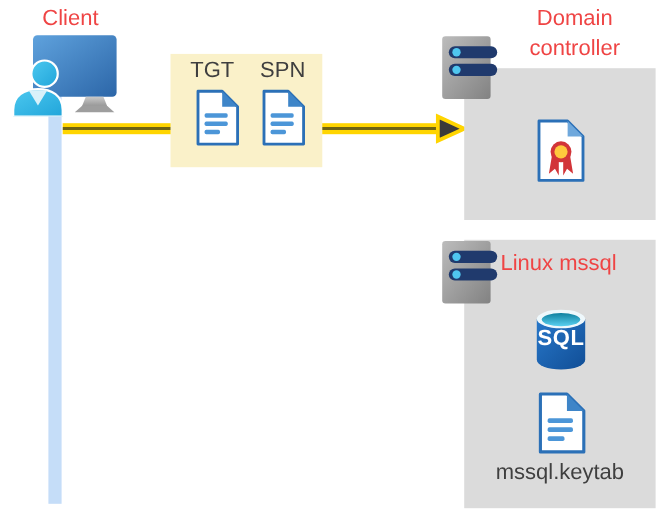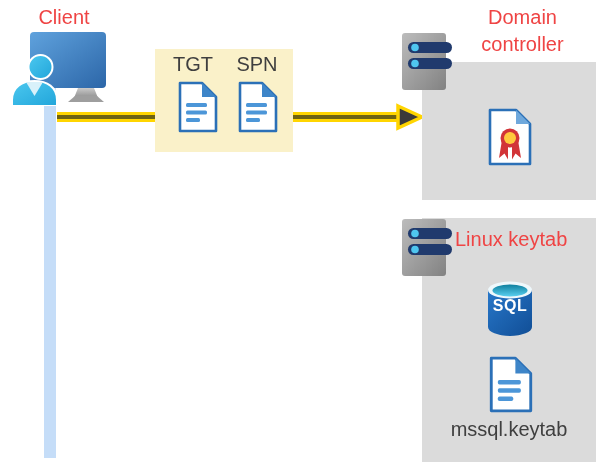--- a/index.html
+++ b/index.html
@@ -7,21 +7,21 @@
          font-family:"Liberation Sans",sans-serif;}
   .abs{position:absolute;}
   .title{font-weight:normal;color:#ef4444;font-size:20px;line-height:26px;}
   .sublabel{color:#3f3f3f;font-size:20px;}
   .center{text-align:center;}
   .panel{background:#dbdbdb;}
   .ticket-box{background:#faf1c9;}
   .vline{background:#c5ddf8;}
   .arrow-band{background:linear-gradient(to bottom,#ffd500 0 34%,#6e6312 34% 66%,#ffd500 66% 100%);}
   .sql-text{position:absolute;left:0;right:0;top:17px;text-align:center;color:#fff;
-            font-weight:bold;font-size:16px;letter-spacing:.5px;}
+            font-weight:bold;font-size:20px;letter-spacing:.5px;}
   .keytab{font-size:20px;color:#3f3f3f;}
 </style>
 </head>
 <body>
 
 <div id="stage">
 
   <svg class="abs" width="0" height="0" aria-hidden="true">
     <defs>
       <linearGradient id="gMon" x1="0" y1="0" x2="1" y2="1">
@@ -107,21 +107,21 @@
     <path d="M2,2 H28 L42,16 V56 H2 Z" fill="#ffffff" stroke="#2b70b7" stroke-width="2.6" stroke-linejoin="round"></path>
     <path d="M28,2 L28,16 H42 Z" fill="#6fa8dc"></path>
     <path d="M14,32 L11,50 L16.5,45.5 L20,51.5 L20,34 Z" fill="#d23438"></path>
     <path d="M30,32 L33,50 L27.5,45.5 L24,51.5 L24,34 Z" fill="#d23438"></path>
     <circle cx="22" cy="30" r="9.5" fill="#d23438"></circle>
     <circle cx="22" cy="30" r="6" fill="#ffc83d"></circle>
   </svg>
 
   <div class="abs panel" style="left:422px;top:218px;width:174px;height:244px;"></div>
 
-  <div class="abs title" style="left:455px;top:226px;width:140px;">Linux keytab</div>
+  <div class="abs title" style="left:455px;top:226px;width:140px;">Linux mssql</div>
 
   <svg class="abs" style="left:400px;top:216px;" width="56" height="62" viewBox="0 0 56 62">
     <rect x="2" y="3" width="44" height="57" rx="3" fill="url(#gSrv)"></rect>
     <rect x="8" y="12" width="44" height="11" rx="5.5" fill="#203a6d"></rect>
     <circle cx="15" cy="17.5" r="3.8" fill="#4fc6ef"></circle>
     <rect x="8" y="28" width="44" height="11" rx="5.5" fill="#203a6d"></rect>
     <circle cx="15" cy="33.5" r="3.8" fill="#4fc6ef"></circle>
   </svg>
 
   <div class="abs" style="left:486px;top:280px;width:48px;height:58px;">

